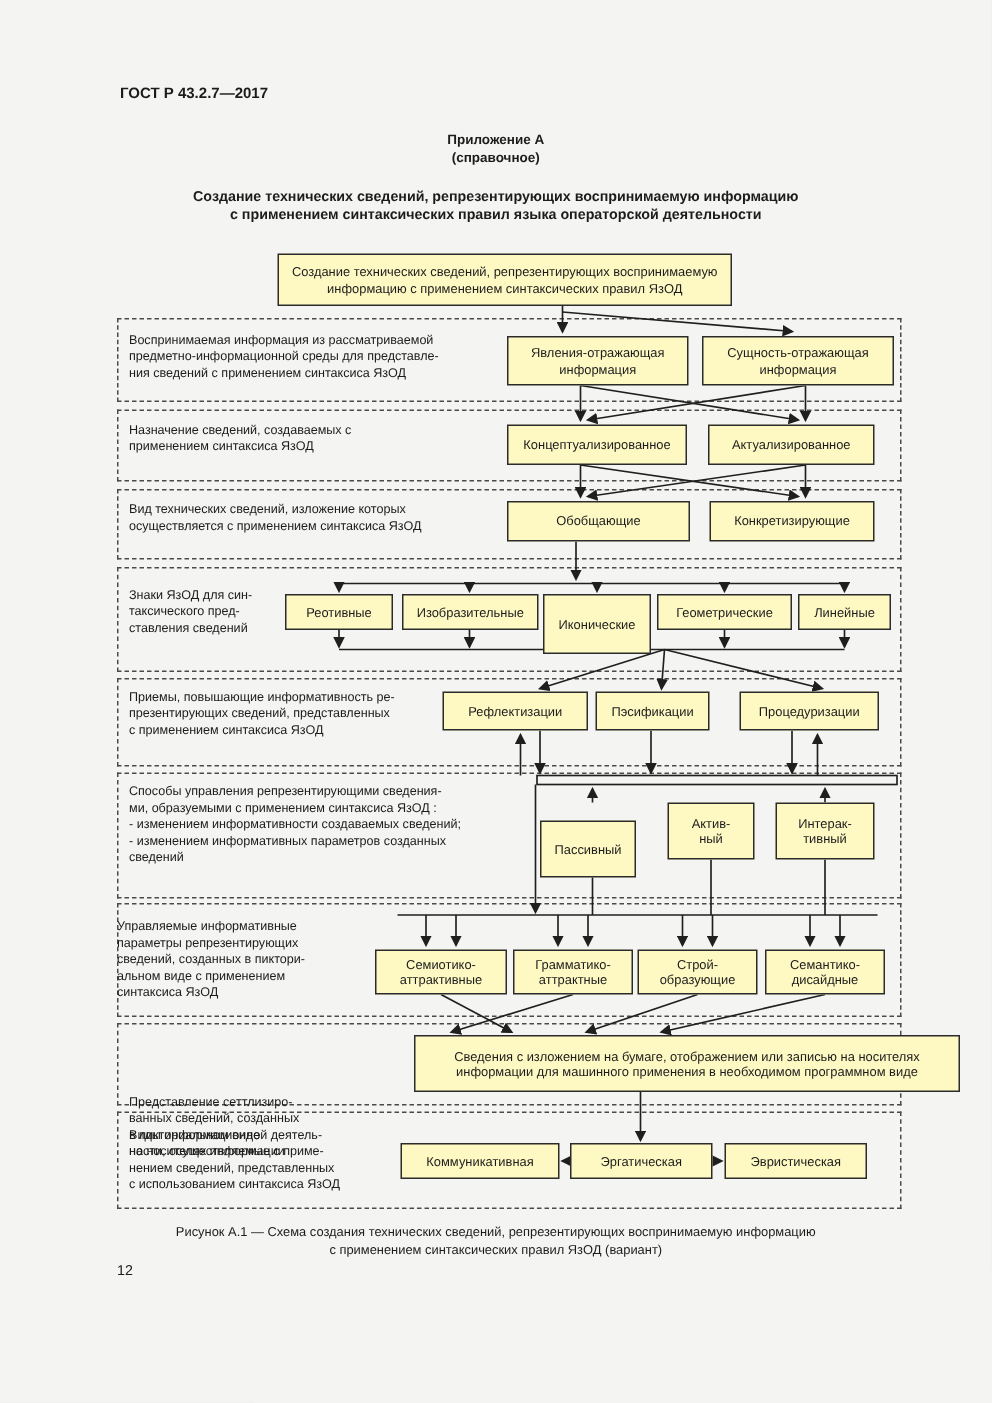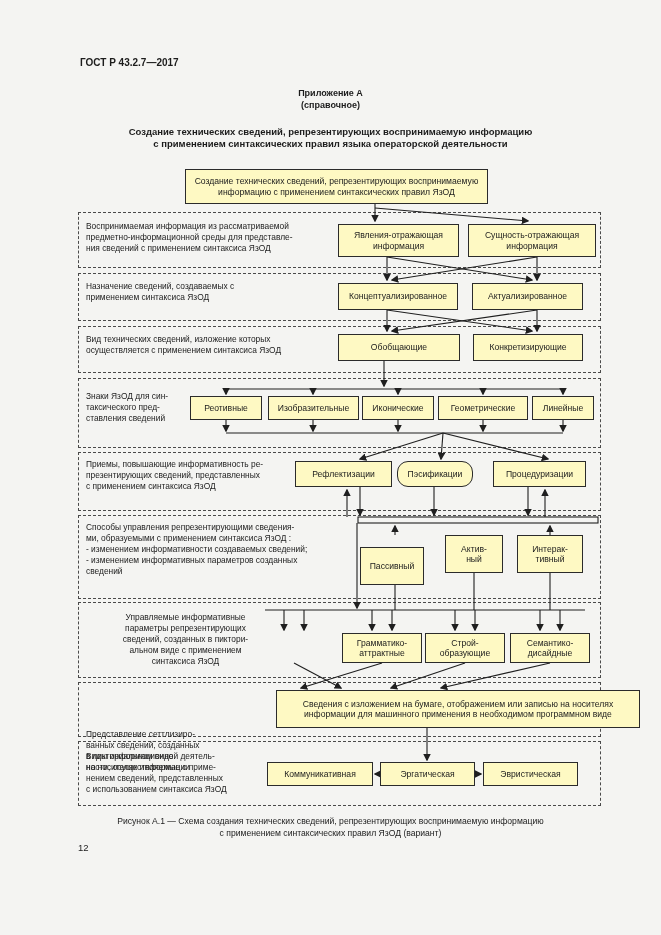--- a/index.html
+++ b/index.html
@@ -80,21 +80,21 @@
 таксического пред-
 ставления сведений</div>
   <div class="abs sec-label" style="left:86px;top:459px;width:220px;">Приемы, повышающие информативность ре-
 презентирующих сведений,  представленных
 с применением  синтаксиса ЯзОД</div>
   <div class="abs sec-label" style="left:86px;top:522px;width:265px;">Способы управления репрезентирующими сведения-
 ми, образуемыми с применением синтаксиса ЯзОД :
 -  изменением информативности создаваемых сведений;
 -  изменением информативных параметров созданных
 сведений</div>
-  <div class="abs sec-label" style="left:103px;top:612px;width:165px;text-align:center;">Управляемые информативные
+  <div class="abs sec-label" style="left:78px;top:612px;width:165px;">Управляемые информативные
  параметры репрезентирующих
  сведений,  созданных в пиктори-
 альном виде с применением
 синтаксиса ЯзОД</div>
   <div class="abs sec-label" style="left:86px;top:689px;width:145px;margin-top:40px;">Представление сеттлизиро-
 ванных сведений, созданных
 в пикториальном виде
 на носителях информации</div>
   <div class="abs sec-label" style="left:86px;top:751px;width:175px;">Виды информационной деятель-
 ности, осуществляемые с приме-
@@ -107,34 +107,36 @@
 информация</div>
 
   <div class="abs node" style="left:338px;top:283px;width:120px;height:27px;">Концептуализированное</div>
   <div class="abs node" style="left:472px;top:283px;width:111px;height:27px;">Актуализированное</div>
 
   <div class="abs node" style="left:338px;top:334px;width:122px;height:27px;">Обобщающие</div>
   <div class="abs node" style="left:473px;top:334px;width:110px;height:27px;">Конкретизирующие</div>
 
   <div class="abs node" style="left:190px;top:396px;width:72px;height:24px;">Реотивные</div>
   <div class="abs node" style="left:268px;top:396px;width:91px;height:24px;">Изобразительные</div>
-  <div class="abs node" style="left:362px;top:396px;width:72px;height:24px;">Иконические</div>
+  <div class="abs node" style="left:362px;top:396px;width:72px;height:40px;">Иконические</div>
   <div class="abs node" style="left:438px;top:396px;width:90px;height:24px;">Геометрические</div>
   <div class="abs node" style="left:532px;top:396px;width:62px;height:24px;">Линейные</div>
 
   <div class="abs node" style="left:295px;top:461px;width:97px;height:26px;">Рефлектизации</div>
-  <div class="abs node" style="left:397px;top:461px;width:76px;height:26px;border-radius:11px;">Пэсификации</div>
+  <div class="abs node" style="left:397px;top:461px;width:76px;height:26px;">Пэсификации</div>
   <div class="abs node" style="left:493px;top:461px;width:93px;height:26px;">Процедуризации</div>
 
   <div class="abs node" style="left:360px;top:547px;width:64px;height:38px;">Пассивный</div>
   <div class="abs node" style="left:445px;top:535px;width:58px;height:38px;">Актив-
 ный</div>
   <div class="abs node" style="left:517px;top:535px;width:66px;height:38px;">Интерак-
 тивный</div>
 
+  <div class="abs node" style="left:250px;top:633px;width:88px;height:30px;">Семиотико-
+аттрактивные</div>
   <div class="abs node" style="left:342px;top:633px;width:80px;height:30px;">Грамматико-
 аттрактные</div>
   <div class="abs node" style="left:425px;top:633px;width:80px;height:30px;">Строй-
 образующие</div>
   <div class="abs node" style="left:510px;top:633px;width:80px;height:30px;">Семантико-
 дисайдные</div>
 
   <div class="abs node" style="left:228px;top:690px;width:364px;height:38px;margin-left:48px;">Сведения с изложением на бумаге, отображением или записью на носителях
 информации для машинного применения в необходимом  программном виде</div>
 

